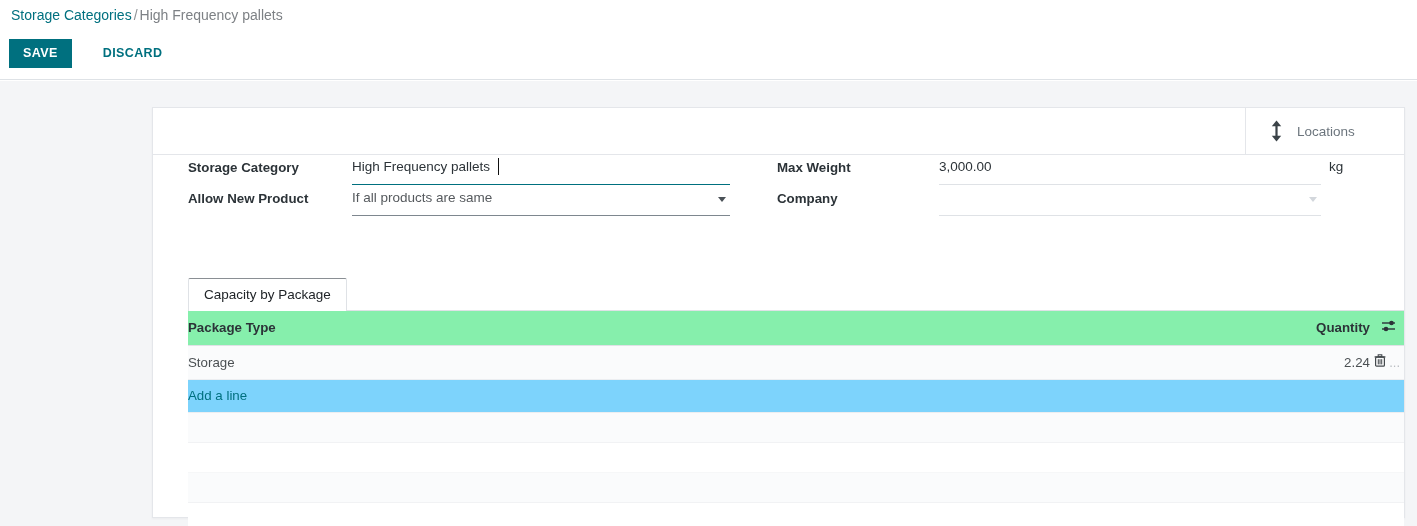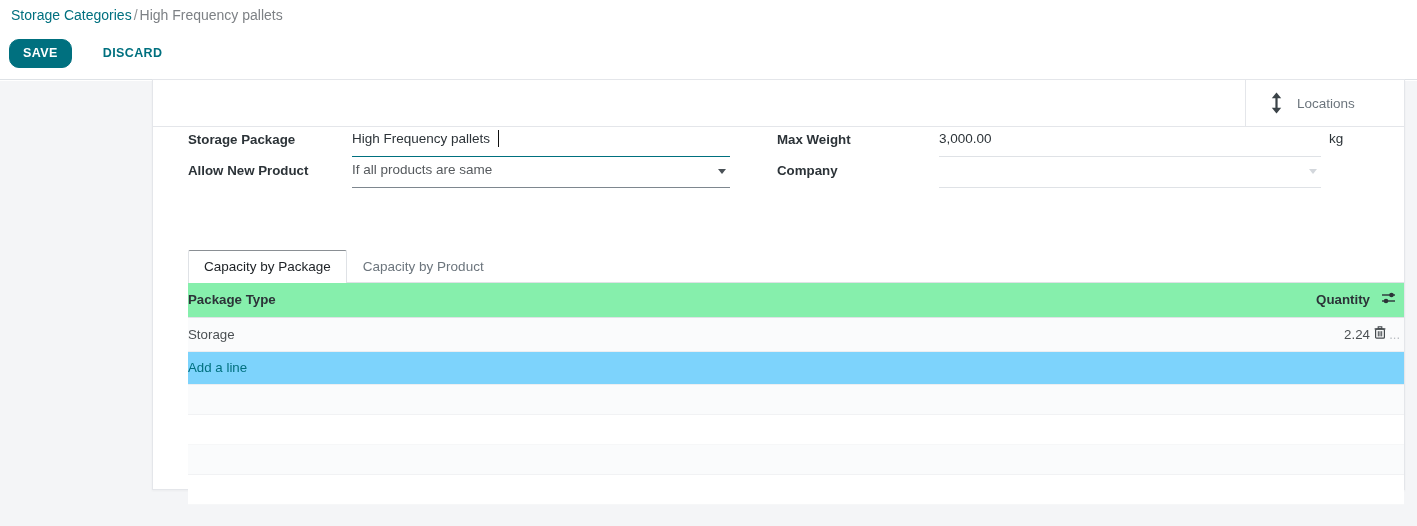--- a/index.html
+++ b/index.html
@@ -54,21 +54,21 @@
     align-items: center;
   }
   .btn-save {
     background: #00707f;
     color: #ffffff;
     border: 1px solid #00707f;
     font-size: 12.5px;
     font-weight: bold;
     letter-spacing: .4px;
     padding: 6px 13px 7px 13px;
-    border-radius: 10px;
+    border-radius: 0;
     cursor: pointer;
     line-height: 14px;
   }
   .btn-discard {
     background: transparent;
     color: #00707f;
     border: 1px solid transparent;
     font-size: 12.5px;
     font-weight: bold;
     letter-spacing: .4px;
@@ -86,21 +86,21 @@
     top: 81px;
     width: 1417px;
     height: 445px;
     background: #f4f5f7;
   }
 
   
   .sheet {
     position: absolute;
     left: 152px;
-    top: 79px;
+    top: 107px;
     width: 1253px;
     height: 411px;
     background: #ffffff;
     border: 1px solid #e4e6ea;
     box-sizing: border-box;
     box-shadow: 0 1px 2px rgba(0,0,0,.04);
   }
 
   
   .button-box-row {
@@ -374,21 +374,21 @@
       </span>
       <span class="sb-label">Locations</span>
     </div>
   </div>
 
   <div class="form-area">
 
     <div class="form-col col-left">
 
       <div class="field-row">
-        <span class="field-label">Storage Package</span>
+        <span class="field-label">Storage Category</span>
         <div class="field-control">
           <span class="field-value">High Frequency pallets</span>
           <span class="text-cursor" style="left:146px"></span>
           <span class="underline focus"></span>
         </div>
       </div>
 
       <div class="field-row">
         <span class="field-label">Allow New Product</span>
         <div class="field-control">
@@ -421,21 +421,20 @@
       </div>
 
     </div>
 
   </div>
 
   <div class="notebook">
 
     <div class="nb-headers">
       <div class="nb-tab active">Capacity by Package</div>
-      <div class="nb-tab">Capacity by Product</div>
     </div>
 
     <div class="o2m">
       <table class="o2m-table">
         <colgroup>
           <col style="width:1100px">
           <col style="width:82px">
           <col style="width:34px">
         </colgroup>
         <thead>

